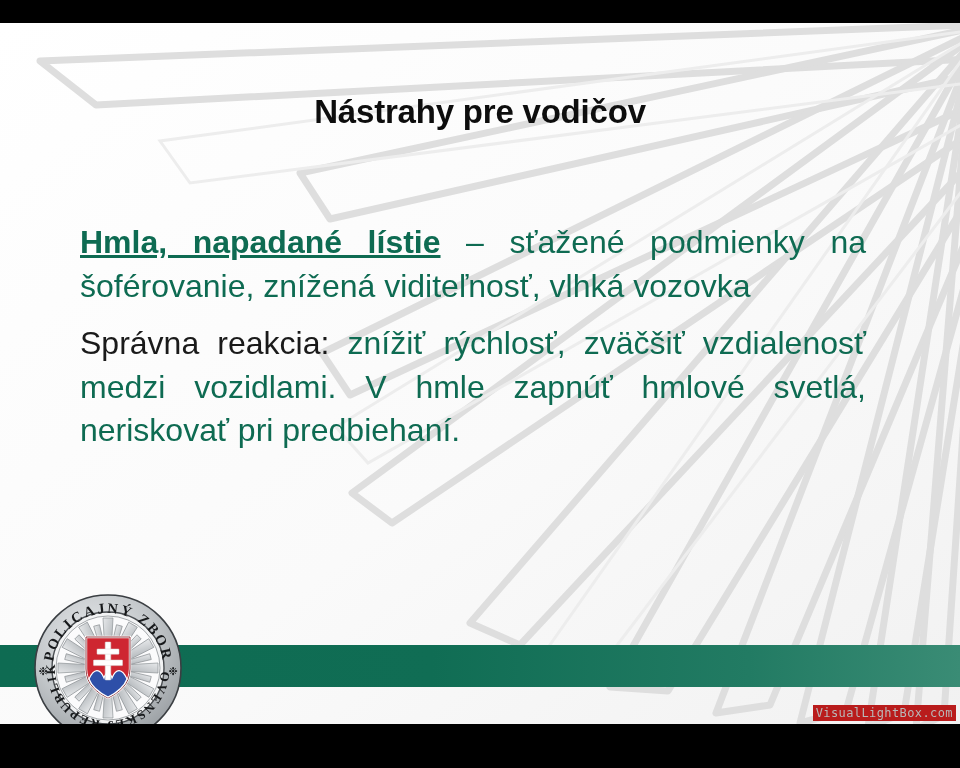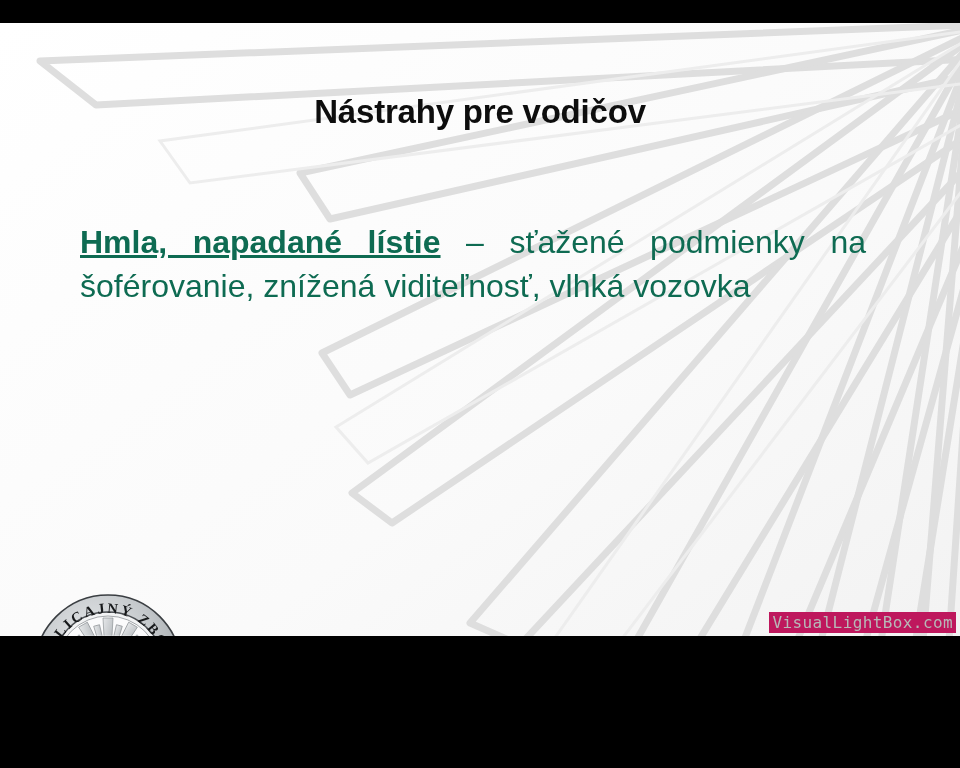--- a/index.html
+++ b/index.html
@@ -3,21 +3,21 @@
 <meta charset="utf-8">
 <style>
   html, body {
     margin: 0;
     padding: 0;
     background: #000;
   }
   #slide-root {
     position: relative;
     width: 960px;
-    height: 636px;
+    height: 724px;
     overflow: hidden;
     background: #000000;
     font-family: "Liberation Sans", sans-serif;
   }
 
   
   .bar-top {
     position: absolute;
     left: 0; top: 0;
     width: 960px; height: 23px;
@@ -111,26 +111,26 @@
     width: 150px;
     height: 150px;
     z-index: 10;
   }
 
   
   .watermark {
     position: absolute;
     right: 4px;
     bottom: 3px;
-    font-size: 16px;
+    font-size: 12px;
     font-family: "DejaVu Sans Mono", monospace;
     color: #B8B8B8;
     letter-spacing: 0.4px;
     z-index: 60;
-    background: #be185d;
+    background: #b91c1c;
     padding: 1px 3px;
   }
 </style>
 </head>
 <body>
 
 <div id="slide-root">
 
   <div class="slide-canvas">
 
@@ -165,20 +165,23 @@
     <div class="green-band"></div>
 
     <div class="title">Nástrahy pre vodičov</div>
 
     <div class="body-block">
 
       <p class="para">
         <span class="lead-bold">Hmla, napadané lístie</span><span> – sťažené podmienky na šoférovanie, znížená viditeľnosť, vlhká vozovka</span>
       </p>
 
+      <p class="para">
+        <span class="lead-dark">Správna reakcia:</span><span> znížiť rýchlosť, zväčšiť vzdialenosť medzi vozidlami. V hmle zapnúť hmlové svetlá, neriskovať pri predbiehaní.</span>
+      </p>
 
     </div>
 
     <svg class="emblem" viewBox="0 0 150 150" aria-hidden="true">
       <defs>
         <radialGradient id="ringGrad" cx="40%" cy="32%" r="72%">
           <stop offset="0%" stop-color="#E8EAEC"></stop>
           <stop offset="55%" stop-color="#C5C9CC"></stop>
           <stop offset="100%" stop-color="#9BA0A4"></stop>
         </radialGradient>

